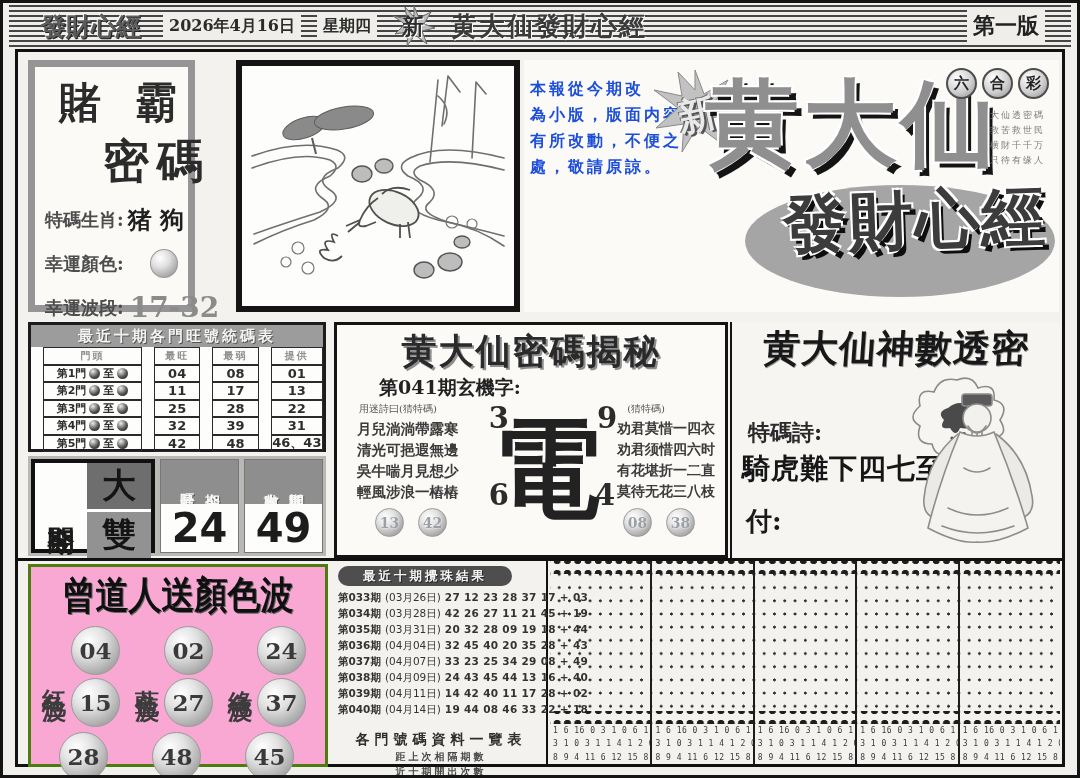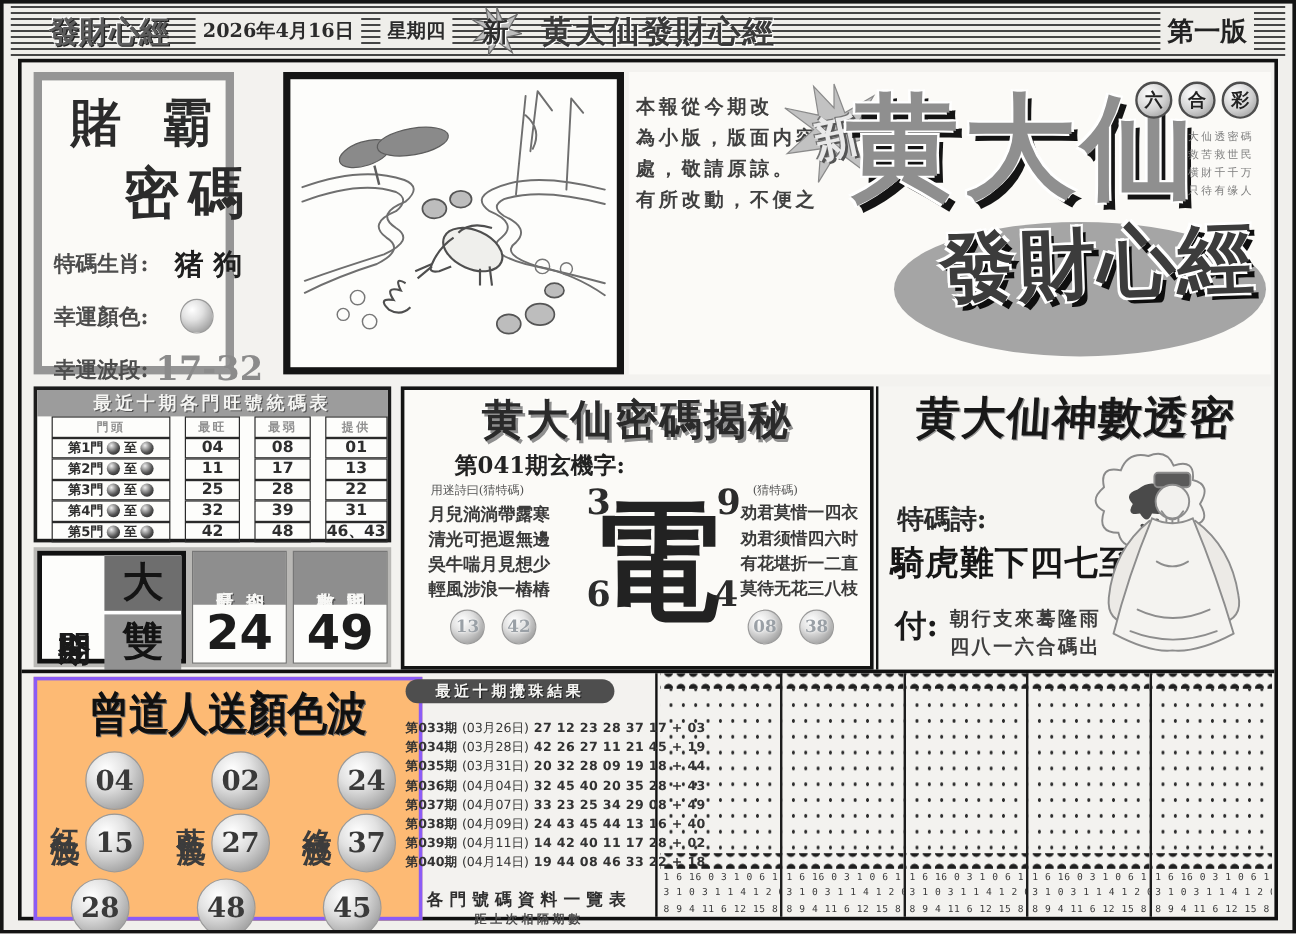--- a/index.html
+++ b/index.html
@@ -25,27 +25,27 @@
   .ball{display:inline-flex;align-items:center;justify-content:center;border-radius:50%;
     background:radial-gradient(circle at 35% 30%,#ffffff,#e2e2e2 35%,#a8a8a8 75%,#8c8c8c);
     border:1px solid #9a9a9a;color:#3a3a3a;font-weight:700;}
   .ball-dk{display:inline-block;border-radius:50%;
     background:radial-gradient(circle at 35% 30%,#eee,#555 55%,#101010);}
   
   .gambler{left:10px;top:8px;width:167px;height:252px;border:7px solid #959595;background:#fbfaf7;padding:8px 10px;}
   .gb-t1{font-size:42px;font-weight:900;color:#2b2b2b;letter-spacing:34px;margin-left:14px;line-height:56px;white-space:nowrap;}
   .gb-t2{font-size:46px;font-weight:900;color:#2b2b2b;letter-spacing:8px;margin-left:58px;line-height:60px;white-space:nowrap;}
   .gb-row{font-size:18px;font-weight:700;color:#4d4d4d;margin-top:13px;display:flex;align-items:center;white-space:nowrap;}
-  .gb-val{font-size:24px;font-weight:700;color:#1f1f1f;margin-left:22px;}
+  .gb-val{font-size:24px;font-weight:700;color:#1f1f1f;margin-left:4px;}
   .gb-wave{font-size:28px;color:#8b8b8b;margin-left:6px;font-weight:700;}
   
   .birdbox{left:218px;top:8px;width:284px;height:252px;border:6px solid #141414;background:#fdfdfb;}
   
   .banner{left:506px;top:8px;right:3px;height:252px;background:#fbfaf7;overflow:hidden;}
-  .notice{position:absolute;left:6px;top:16px;height:222px;font-size:16px;color:#404040;
+  .notice{position:absolute;left:6px;top:16px;height:222px;font-size:16px;color:#1d4ed8;
     letter-spacing:3px;line-height:26px;font-weight:600;}
   .notice span{display:block;}
   .newstar{position:absolute;left:128px;top:8px;width:86px;height:86px;}
   .newstar b{position:absolute;left:26px;top:22px;font-size:38px;color:#e9e9e9;text-shadow:2px 2px 0 #555,-1px -1px 0 #777;transform:rotate(-12deg);}
   .blob{position:absolute;right:4px;top:125px;width:310px;height:112px;background:#a5a5a5;border-radius:50%;}
   .bt1{position:absolute;right:60px;top:16px;font-size:94px;font-weight:900;color:#8f8f8f;line-height:1;letter-spacing:4px;white-space:nowrap;
     text-shadow:-2px -2px 0 #fff,2px -2px 0 #fff,-2px 2px 0 #fff,5px 6px 0 #141414;}
   .bt2{position:absolute;right:12px;top:128px;font-size:64px;font-weight:900;color:#3c3c3c;line-height:1;letter-spacing:2px;white-space:nowrap;transform:rotate(-2deg);
     text-shadow:-2px -2px 0 #fff,2px -2px 0 #fff,-2px 2px 0 #fff,4px 5px 0 #0e0e0e;}
   .badges{position:absolute;right:10px;top:8px;display:flex;gap:5px;}
@@ -92,32 +92,32 @@
     text-shadow:1px 1px 0 #999;}
   .gods-poemlbl{position:absolute;left:16px;top:96px;font-size:22px;font-weight:900;color:#2a2a2a;}
   .gods-poem{position:absolute;left:10px;top:128px;font-size:28px;font-weight:900;color:#161616;letter-spacing:1px;}
   .gods-fu{position:absolute;left:14px;top:182px;display:flex;align-items:flex-start;}
   .gods-fu .fu{font-size:26px;font-weight:900;margin-right:10px;}
   .gods-fu .fl{font-size:16px;font-weight:700;color:#3d3d3d;line-height:23px;letter-spacing:2px;}
   
   .hline{left:0;right:0;top:506px;height:3px;background:#111;}
   .vline{left:528px;top:509px;bottom:0;width:2px;background:#111;}
   
-  .wave{left:10px;top:512px;width:324px;height:203px;border:3px solid #8b5cf6;background:#fdba74;padding:4px 6px;}
+  .wave{left:10px;top:512px;width:300px;height:203px;border:3px solid #4d7c0f;background:#f9a8d4;padding:4px 6px;}
   .wave-title{font-size:33px;font-weight:900;color:#101010;letter-spacing:0px;text-align:center;transform:scaleY(1.15);margin-top:2px;
     text-shadow:1px 1px 0 #666;}
   .wave-grid{display:flex;justify-content:space-between;padding:6px 6px 0 4px;}
   .wcol{display:grid;grid-template-columns:30px 56px;grid-auto-rows:52px;align-items:center;}
   .wlabel{grid-row:1 / span 2;font-size:24px;font-weight:900;color:#3c3c3c;line-height:34px;letter-spacing:4px;}
   .wcol .ball{width:47px;height:47px;font-size:23px;font-family:"DejaVu Serif",serif;}
   .wcol .b3{grid-column:2;margin-left:-12px;margin-top:4px;}
   
   .results{left:316px;top:512px;width:210px;height:203px;padding:2px 0 0 4px;}
   .res-pill{width:174px;height:20px;border-radius:11px;background:#4e4e4e;color:#f4f4f2;font-size:12.5px;font-weight:900;
-    letter-spacing:3px;display:flex;align-items:center;justify-content:center;margin-bottom:13px;text-shadow:1px 1px 0 #222;}
+    letter-spacing:3px;display:flex;align-items:center;justify-content:center;margin-bottom:3px;text-shadow:1px 1px 0 #222;}
   .res-row{display:flex;gap:4px;font-family:"DejaVu Sans",sans-serif;font-size:10.5px;line-height:16px;color:#333;white-space:nowrap;text-align:center;}
   .res-row .iss{font-weight:700;}
   .res-row .nums{font-weight:600;letter-spacing:0.3px;}
   .summary{margin-top:14px;text-align:center;}
   .sum-title{font-size:14px;font-weight:900;letter-spacing:5px;color:#2e2e2e;}
   .sum-lbl{font-size:10px;letter-spacing:3px;color:#4a4a4a;line-height:15px;font-weight:700;}
   
   .dotzone{left:532px;top:509px;right:2px;bottom:0;display:flex;}
   .dcol{flex:1;display:flex;flex-direction:column;border-left:2px solid #1d1d1d;overflow:hidden;}
   .dcol:first-child{border-left:none;}
@@ -203,22 +203,22 @@
           <circle cx="210" cy="156" r="6"></circle>
             <circle cx="230" cy="158" r="5"></circle>
         </g>
       </svg>
     </div>
 
     <div class="abs banner">
       <div class="notice">
         <span>本報從今期改</span>
         <span>為小版，版面内容</span>
+        <span>有所改動，不便之</span>
         <span>處，敬請原諒。</span>
-        <span>有所改動，不便之</span>
       </div>
       <div class="newstar">
         <svg width="86" height="86" viewBox="0 0 86 86">
             <polygon points="43,2 52,26 76,12 62,36 84,44 60,50 70,76 46,58 30,84 32,56 4,60 26,40 2,22 30,28 26,4 43,22" fill="#c2c2c2" stroke="#8a8a8a" stroke-width="1"></polygon>
           </svg>
         <b>新</b>
       </div>
       <div class="blob"></div>
       <div class="bt1">黄大仙</div>
       <div class="bt2">發財心經</div>
@@ -364,24 +364,20 @@
       <svg style="position:absolute;left:170px;top:52px;" width="110" height="88" viewBox="0 0 110 88">
         <path d="M55 6 Q70 0 76 14 Q94 8 92 26 Q108 30 98 46 Q108 62 90 64 Q88 82 70 76 Q60 88 50 78 Q34 86 30 70 Q12 70 18 52 Q4 44 18 32 Q14 14 32 18 Q38 2 55 6 Z" fill="none" stroke="#8a8a8a" stroke-width="1.6"></path>
         <path d="M46 34 Q58 24 70 34 Q78 40 66 48 Q72 56 58 54 Q54 64 48 54 Q36 56 42 46 Q34 38 46 34 Z" fill="#4a4a4a"></path>
         <circle cx="62" cy="60" r="2" fill="#4a4a4a"></circle>
           <circle cx="50" cy="64" r="1.6" fill="#4a4a4a"></circle>
       </svg>
       <div class="gods-poemlbl">特碼詩:</div>
       <div class="gods-poem">騎虎難下四七至</div>
       <div class="gods-fu">
         <span class="fu">付:</span>
-        <span class="fl">
-          <span style="display:block;">朝行支來蓦隆雨</span>
-          <span style="display:block;">四八一六合碼出</span>
-        </span>
       </div>
       <svg style="position:absolute;right:2px;bottom:0;" width="160" height="170" viewBox="0 0 160 170">
         <g fill="none" stroke="#8d8d8d" stroke-width="1.6" stroke-linecap="round">
           <rect x="64" y="6" width="30" height="12" rx="3" fill="#5a5a5a"></rect>
           <circle cx="79" cy="30" r="14" fill="#f2f1ee"></circle>
           <path d="M70 38 Q79 52 88 38 M74 44 L74 58 M79 46 L79 62 M84 44 L84 58"></path>
           <path d="M60 46 Q30 70 26 110 Q24 130 44 132 L54 120" fill="#eceae6"></path>
           <path d="M98 46 Q128 68 134 108 Q138 128 118 132 L108 120" fill="#eceae6"></path>
           <path d="M62 44 Q42 92 30 140 Q60 156 79 154 Q100 156 130 140 Q116 92 96 44 Q79 52 62 44 Z" fill="#f4f3f0"></path>
           <path d="M50 120 Q79 134 110 120 M44 138 Q79 152 116 138"></path>

